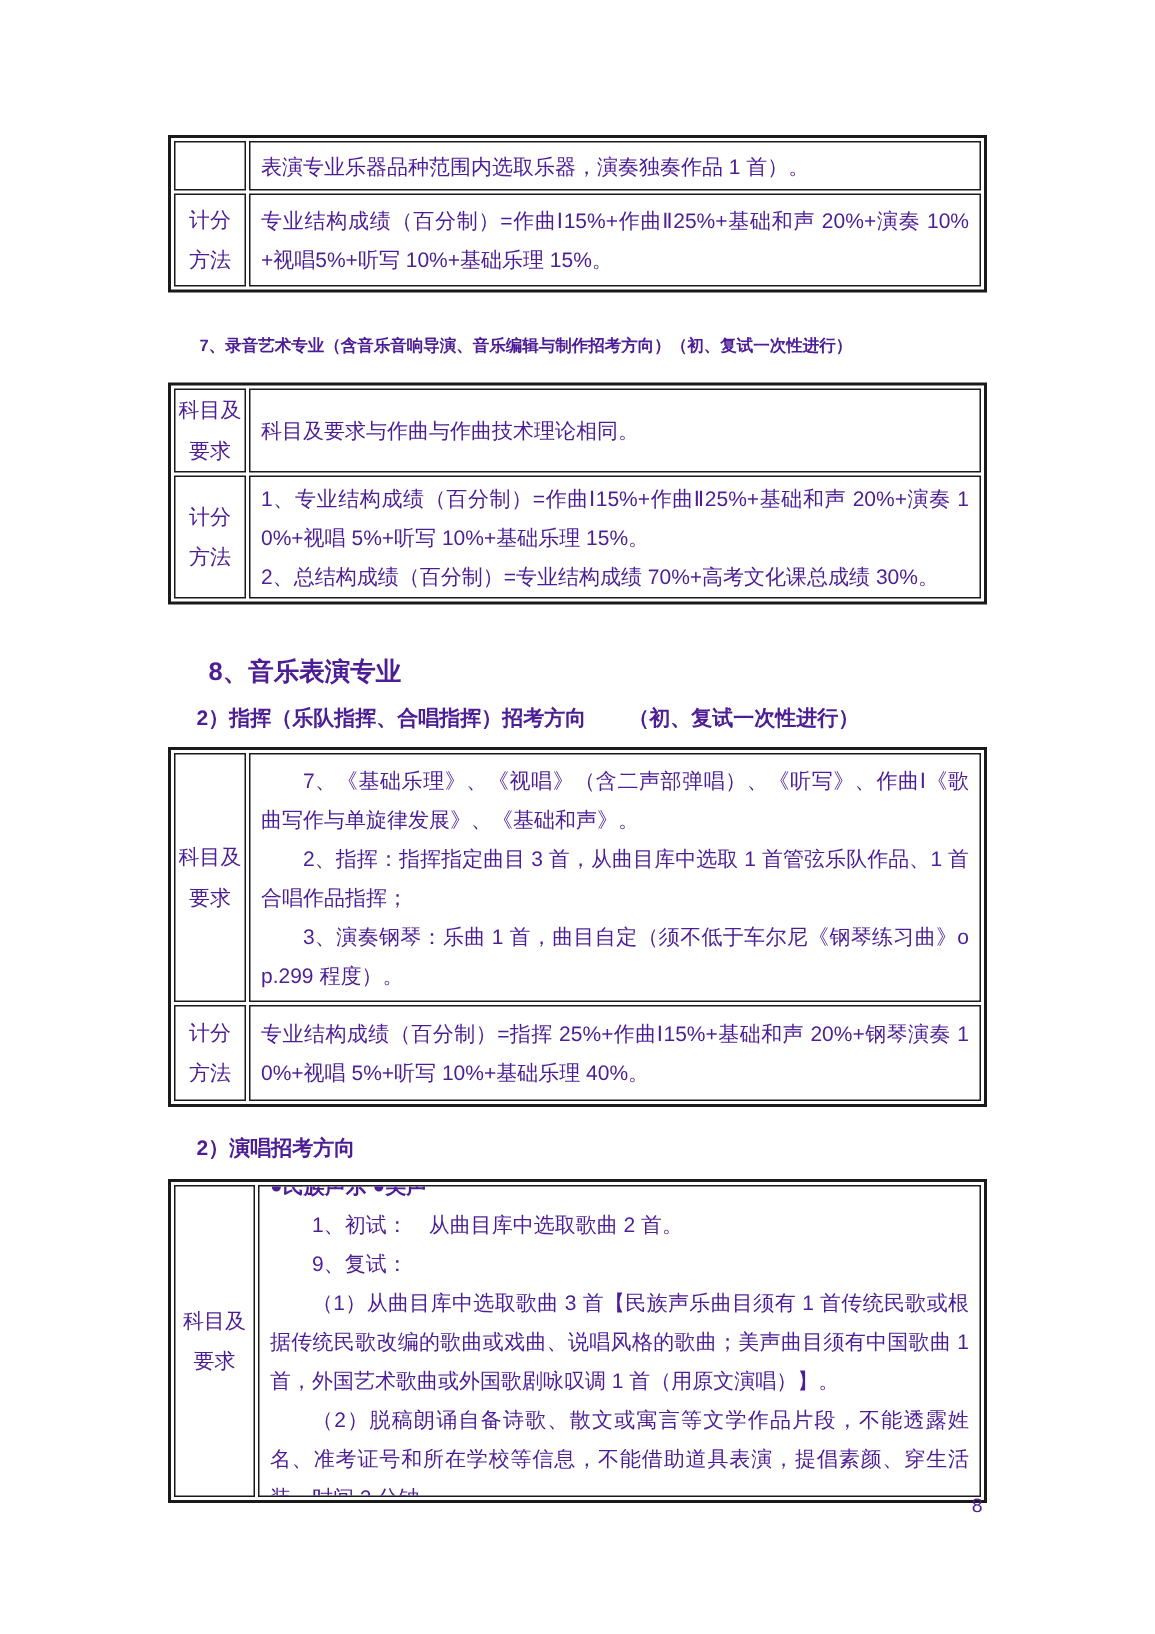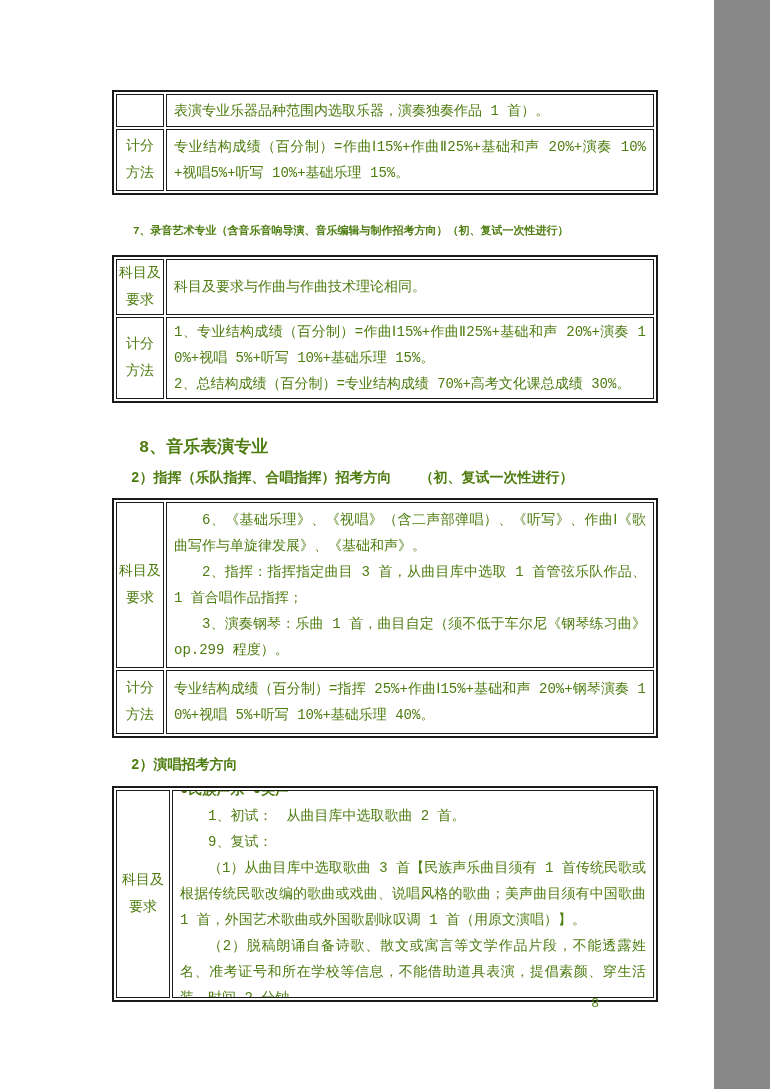--- a/index.html
+++ b/index.html
@@ -1,22 +1,22 @@
 <!DOCTYPE html>
 <html><head>
 <meta charset="utf-8">
 <style>
   html, body { margin: 0; padding: 0; background: #888; }
   .page {
     position: relative;
-    width: 714px;
+    width: 770px;
     height: 1089px;
     background: #ffffff;
-    font-family: Liberation Mono, monospace;
-    color: #4d7c0f;
+    font-family: Liberation Sans, sans-serif;
+    color: #4c1d95;
     overflow: hidden;
   }
   .content {
     position: absolute;
     left: 112px;
     top: 90px;
     width: 546px;
   }
   table.doc-table {
     width: 546px;
@@ -159,21 +159,21 @@
           <col class="c-label">
           <col>
         </colgroup>
       <tbody>
           <tr>
         <td class="label-cell">
           <div class="lbl w3">科目及要求</div>
         </td>
         <td>
           <div class="cellbox h-t3r1">
-            <p class="ind">6、《基础乐理》、《视唱》（含二声部弹唱）、《听写》、作曲Ⅰ《歌曲写作与单旋律发展》、《基础和声》。</p>
+            <p class="ind">7、《基础乐理》、《视唱》（含二声部弹唱）、《听写》、作曲Ⅰ《歌曲写作与单旋律发展》、《基础和声》。</p>
             <p class="ind">2、指挥：指挥指定曲目 3 首，从曲目库中选取 1 首管弦乐队作品、1 首合唱作品指挥；</p>
             <p class="ind">3、演奏钢琴：乐曲 1 首，曲目自定（须不低于车尔尼《钢琴练习曲》op.299 程度）。</p>
           </div>
         </td>
       </tr>
       <tr>
         <td class="label-cell">
           <div class="lbl w2">计分方法</div>
         </td>
         <td>

